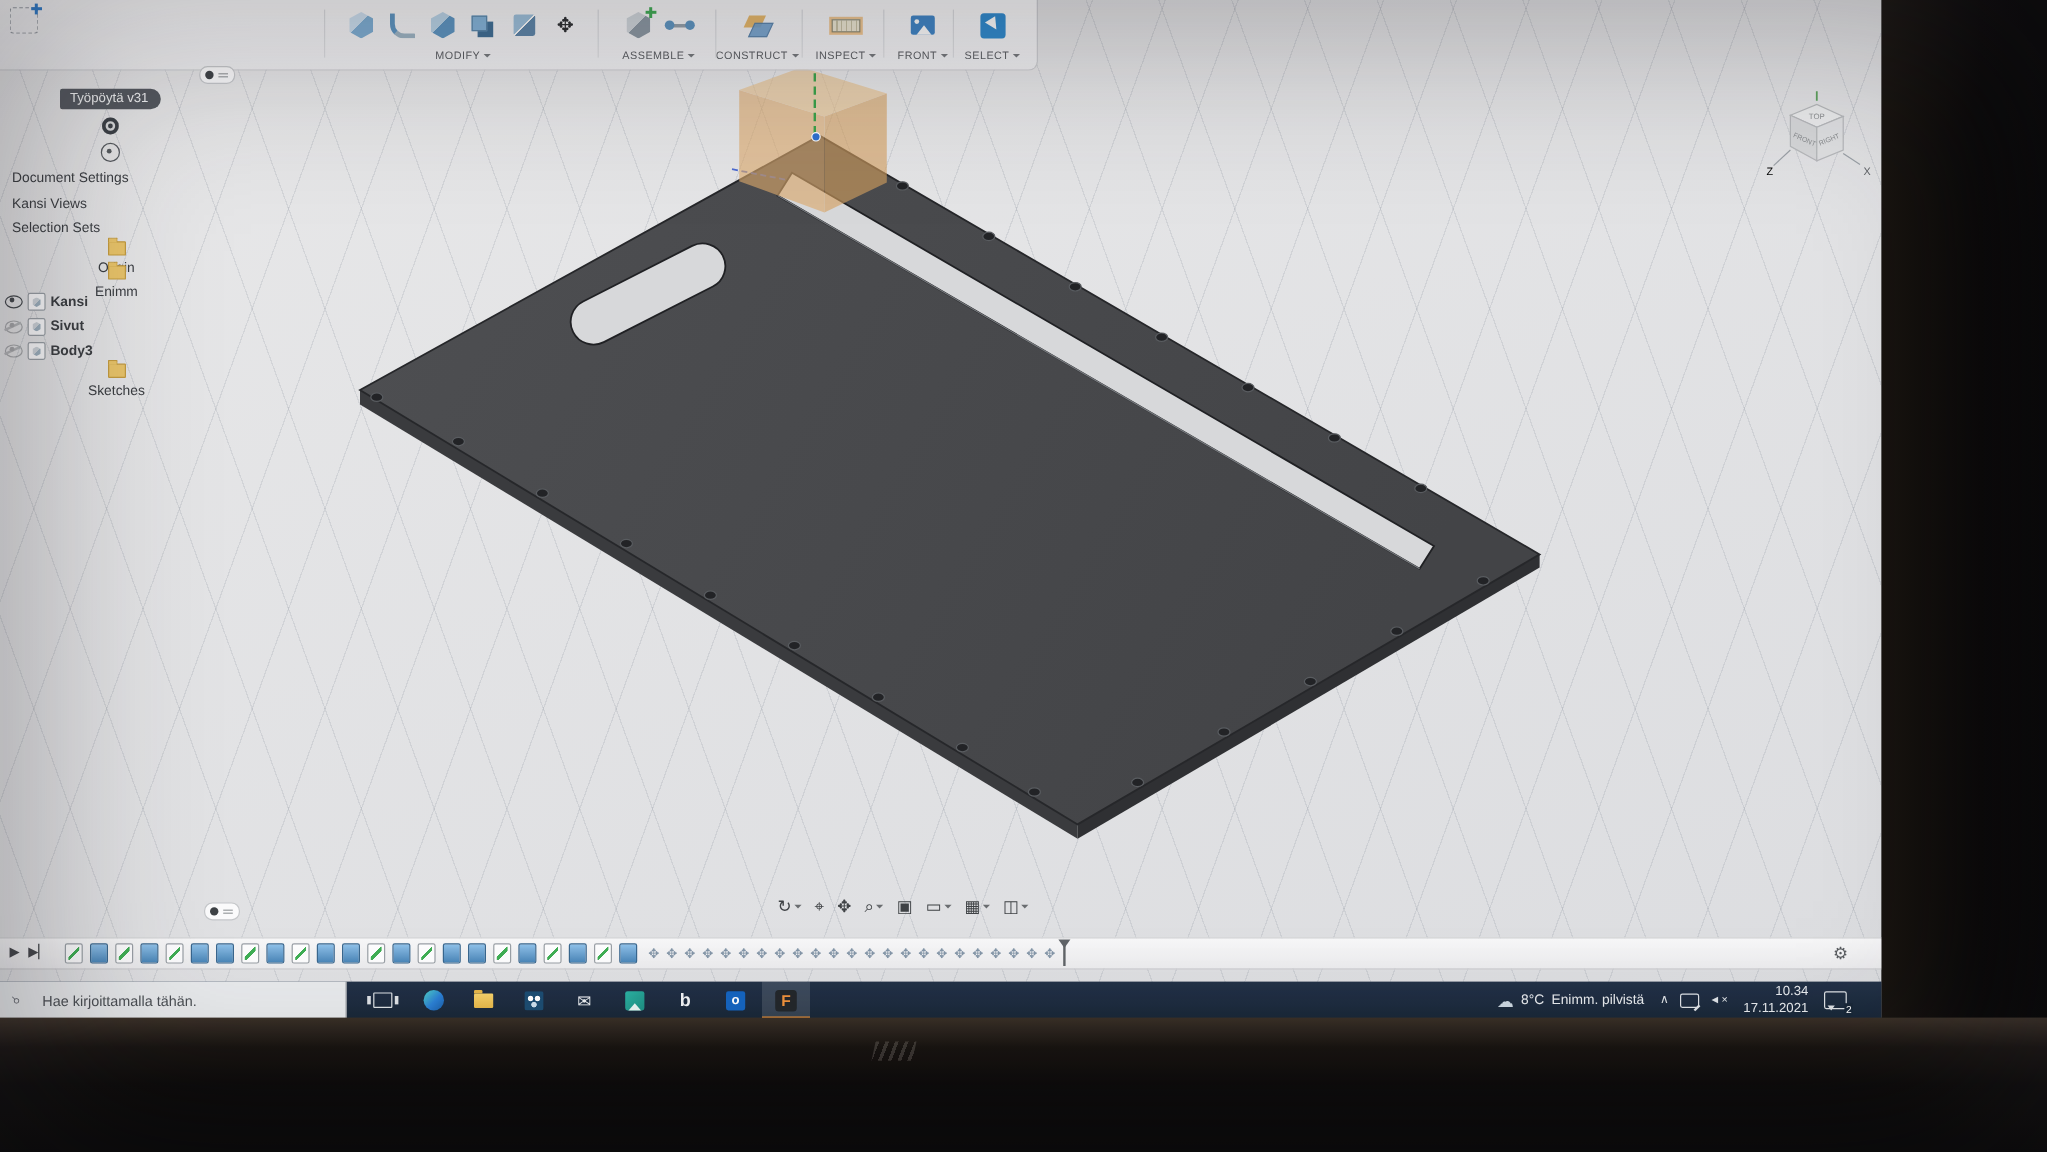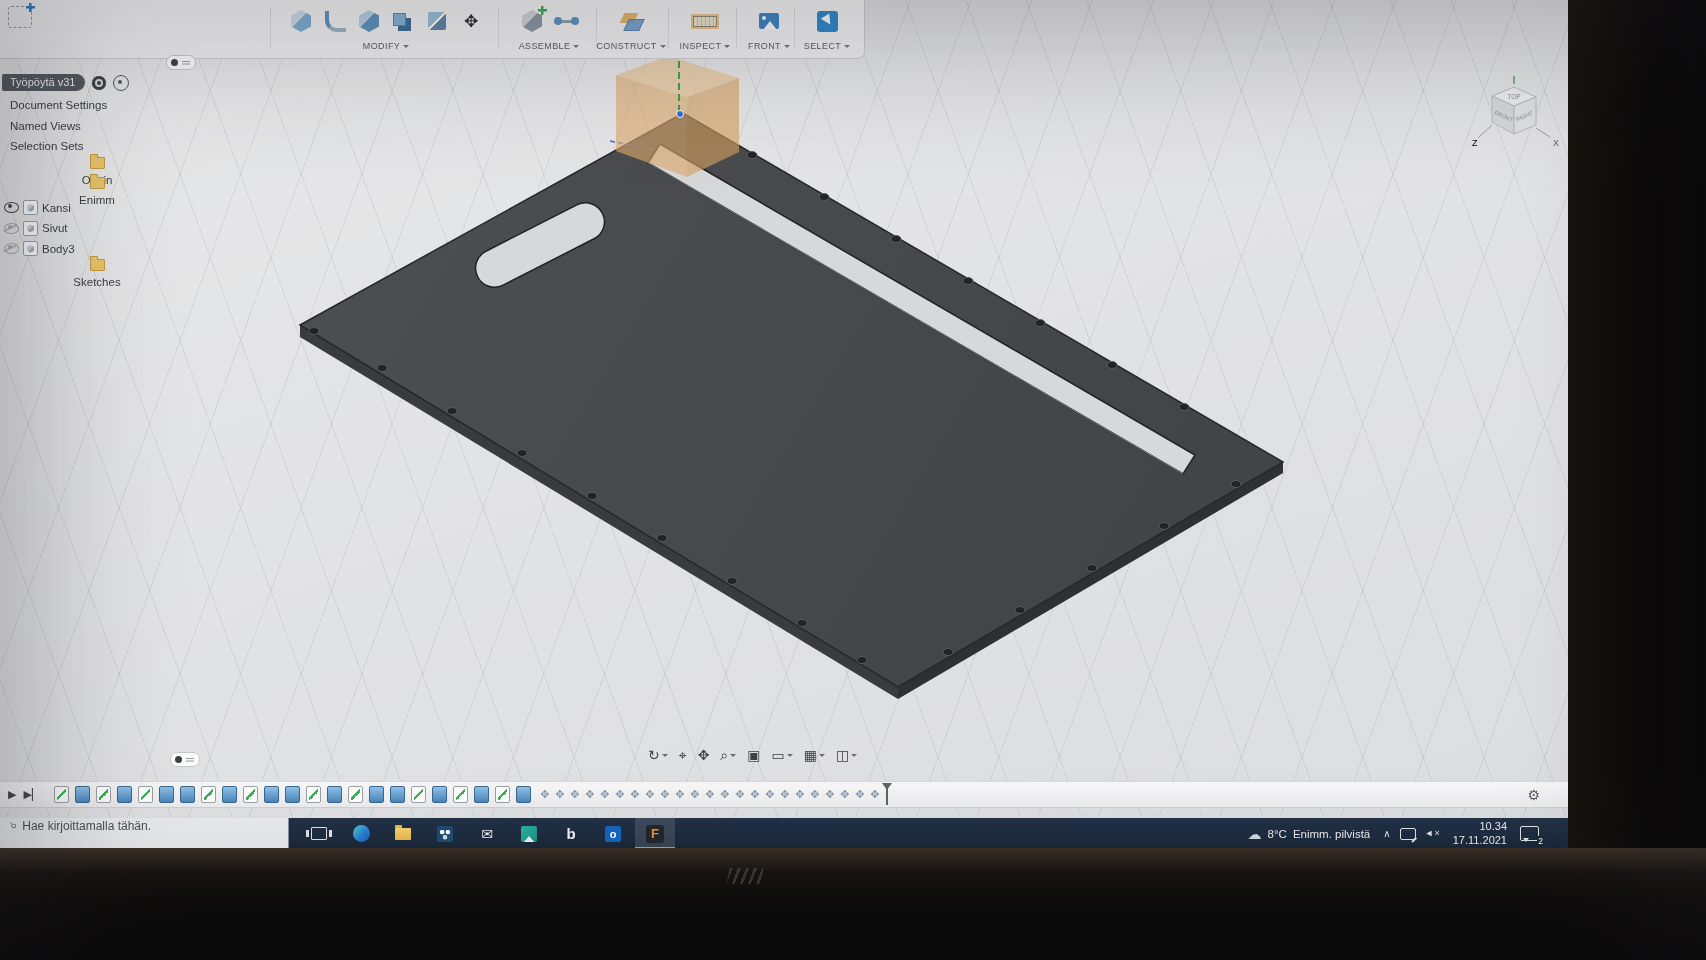--- a/index.html
+++ b/index.html
@@ -59,28 +59,28 @@
   .ruler{width:22px;height:9px;border:1px solid #8f8a6e;box-shadow:0 0 0 2px rgba(236,160,60,.55);
     background:repeating-linear-gradient(90deg,#efe9d4 0 3px,#c9c2a4 3px 4px);}
   .picture{width:20px;height:16px;background:#3f86c8;border-radius:2px;position:relative;overflow:hidden;}
   .picture::before{content:"";position:absolute;left:3px;top:3px;width:4px;height:4px;border-radius:50%;background:#fff;}
   .picture::after{content:"";position:absolute;bottom:-1px;left:4px;border-left:7px solid transparent;border-right:7px solid transparent;border-bottom:9px solid #fff;}
   .cursorbox{width:21px;height:21px;background:#2e8bd0;border-radius:3px;position:relative;}
   .cursorbox::after{content:"";position:absolute;left:7px;top:4px;border:5px solid transparent;border-top:10px solid #fff;transform:rotate(-32deg);}
 
   
   .browser{position:absolute;left:2px;top:74px;width:180px;z-index:10;font-size:11.5px;color:#3a3d41;}
-  .chip-row{display:flex;align-items:center;gap:7px;margin-bottom:4px;}
+  .chip-row{display:flex;align-items:center;gap:7px;margin-bottom:4px;flex-direction:column;}
   .chip{background:#54585f;color:#f2f3f4;padding:2px 10px 3px 8px;border-radius:2px 9px 9px 2px;font-size:11px;}
   .chip-btn{width:14px;height:14px;border-radius:50%;}
   .cb1{background:#3b4046;box-shadow:inset 0 0 0 3px #3b4046, inset 0 0 0 5px #d9dadc;}
   .cb2{border:1.6px solid #55595e;position:relative;}
   .cb2::after{content:"";position:absolute;left:4px;top:4px;width:4px;height:4px;border-radius:50%;background:#55595e;}
   .br-row{display:flex;align-items:center;gap:5px;height:20.5px;padding-left:8px;}
-  .br-row.child{padding-left:2px;gap:4px;}
+  .br-row.child{padding-left:2px;gap:4px;font-weight:bold;}
   .br-row.fold{padding-left:10px;flex-direction:column;}
   .folder{width:13px;height:10px;background:#e9c469;border:1px solid #c49b3f;border-radius:1px;position:relative;flex:none;}
   .folder::before{content:"";position:absolute;left:-1px;top:-4px;width:6px;height:3px;background:#e9c469;border:1px solid #c49b3f;border-bottom:none;border-radius:1px 1px 0 0;}
   .eye{width:13px;height:9px;border-radius:50%;border:1.6px solid #44484c;position:relative;flex:none;}
   .eye::after{content:"";position:absolute;left:3px;top:1px;width:4px;height:4px;border-radius:50%;background:#44484c;}
   .eye.off{opacity:.38;}
   .eye.off::before{content:"";position:absolute;left:-2px;top:3px;width:15px;height:1.5px;background:#6a6e72;transform:rotate(-25deg);}
   .bodyicon{width:13px;height:13px;background:#fdfdfe;border:1px solid #9aa0a6;border-radius:2px;display:flex;align-items:center;justify-content:center;flex:none;}
   .bodyicon::after{content:"";width:7px;height:8px;background:linear-gradient(135deg,#cfd6db 0 50%,#9fb2c0 50%);clip-path:polygon(50% 0,100% 25%,100% 75%,50% 100%,0 75%,0 25%);}
 
@@ -111,21 +111,21 @@
   .tl-sketch::after{content:"";position:absolute;inset:2px;background:linear-gradient(135deg,transparent 42%,#3fae54 42% 60%,transparent 60%);}
   .tl-extrude{background:linear-gradient(#8fc1e9,#4a86b8);border:1px solid #39678f;}
   .tl-move{color:#8496a8;font-size:11px;width:15px;text-align:center;flex:none;}
   .tl-playhead{position:relative;width:0;height:20px;border-left:2px solid #606468;margin-left:4px;}
   .tl-playhead::before{content:"";position:absolute;top:-2px;left:-6px;border:5px solid transparent;border-top:7px solid #606468;}
   .tl-gear{margin-left:auto;margin-right:28px;font-size:14px;color:#5a5d61;}
 
   
   .taskbar{position:absolute;left:0;top:818px;width:1568px;height:31px;z-index:20;color:#e8ebee;
     background:linear-gradient(#233248,#182738);display:flex;align-items:stretch;}
-  .tb-search{width:268px;background:#e9ebed;display:flex;align-items:flex-start;gap:3px;padding:0 10px;border-right:1px solid #8a9097;}
+  .tb-search{width:268px;background:#e9ebed;display:flex;align-items:center;gap:16px;padding:0 10px;border-right:1px solid #8a9097;}
   .tb-search-icon{color:#51565c;font-size:13px;transform:rotate(90deg);}
   .tb-search-input{flex:1;border:none;background:transparent;font-size:12px;color:#3d4043;outline:none;font-family:inherit;}
   .tb-search-input::placeholder{color:#4b4f54;opacity:1;}
   .tb-apps{display:flex;align-items:center;gap:2px;padding-left:10px;}
   .tb-app{width:40px;height:31px;display:flex;align-items:center;justify-content:center;position:relative;}
   .tb-app.active{background:rgba(255,255,255,.13);box-shadow:inset 0 -2px 0 #e8913a;}
   .i-taskview{width:14px;height:11px;border:1.5px solid #dfe3e7;border-radius:1px;position:relative;}
   .i-taskview::before,.i-taskview::after{content:"";position:absolute;top:1.5px;width:3px;height:7px;background:#dfe3e7;}
   .i-taskview::before{left:-6px}.i-taskview::after{right:-6px}
   .i-edge{width:17px;height:17px;border-radius:50%;background:linear-gradient(135deg,#4fd1c5 0%,#2b7fd4 55%,#1b5fa8 100%);}
@@ -325,21 +325,21 @@
   <div class="browser">
     <div class="chip-row">
       <div class="chip">Työpöytä v31</div>
       <span class="chip-btn cb1"></span>
       <span class="chip-btn cb2"></span>
     </div>
     <div class="br-row">
         <span>Document Settings</span>
       </div>
     <div class="br-row">
-        <span>Named Views</span>
+        <span>Kansi Views</span>
       </div>
     <div class="br-row">
         <span>Selection Sets</span>
       </div>
     <div class="br-row fold">
         <span class="folder"></span>
         <span>Origin</span>
       </div>
     <div class="br-row fold">
         <span class="folder"></span>

